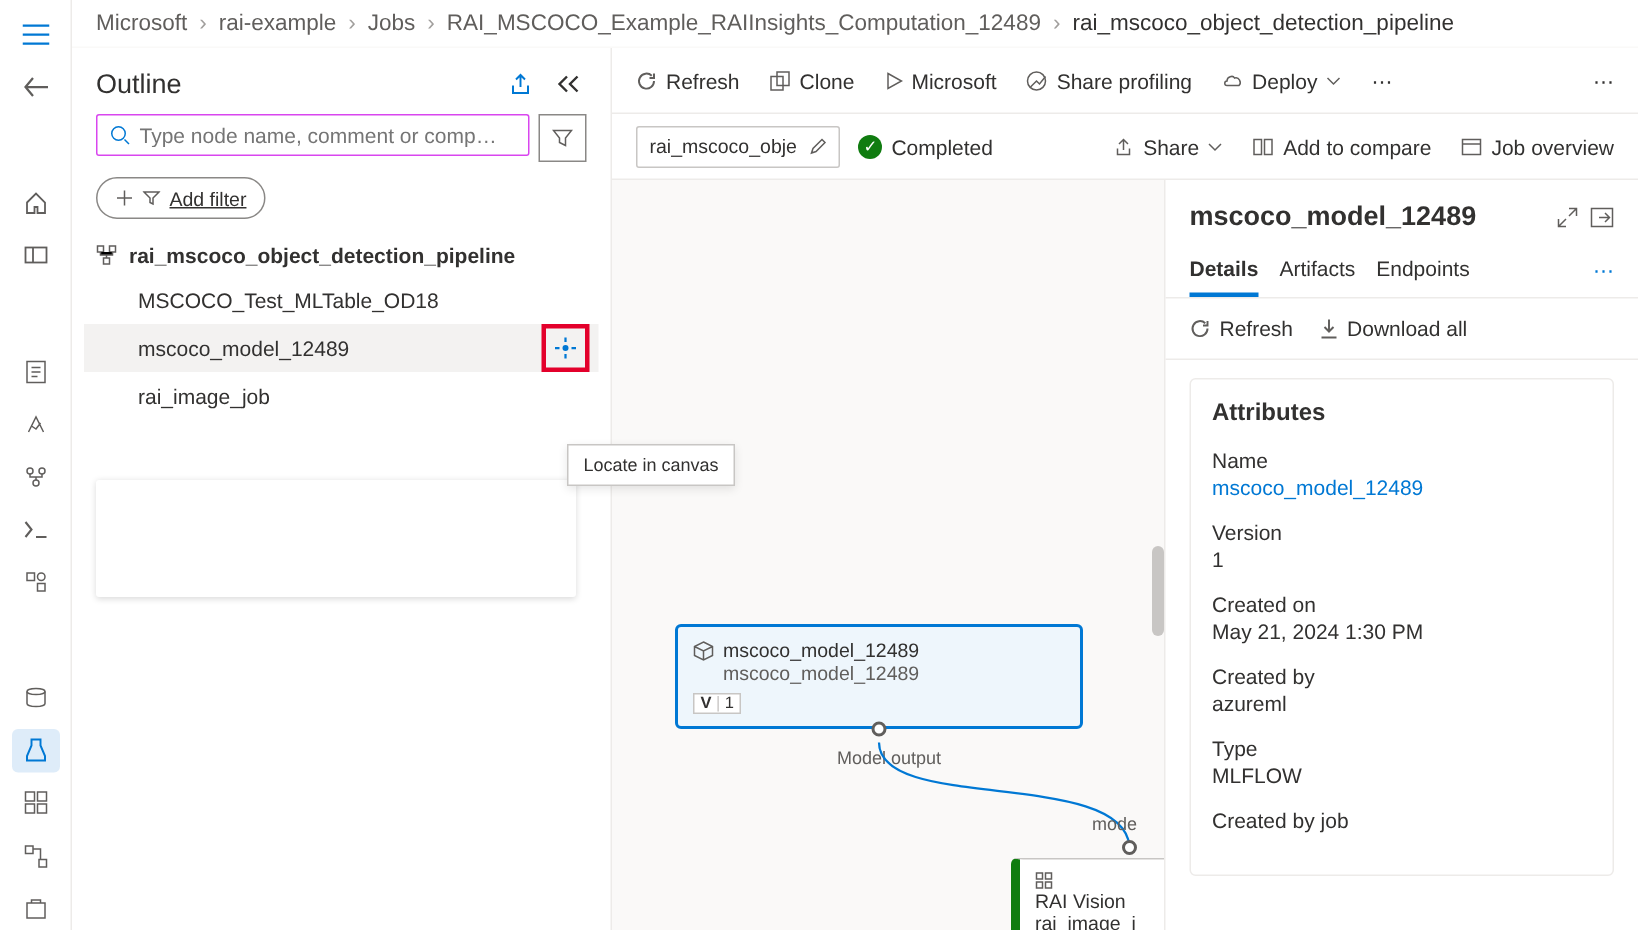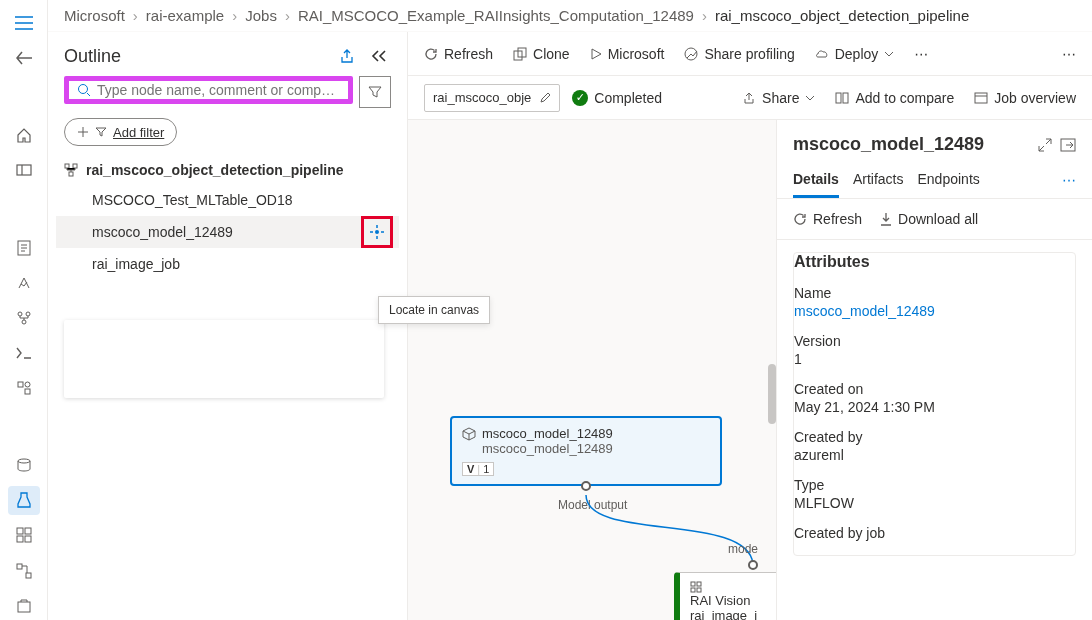--- a/index.html
+++ b/index.html
@@ -25,21 +25,21 @@
   
   .content { flex: 1; display: flex; min-height: 0; }
 
   
   .outline { width: 360px; border-right: 1px solid #edebe9; display: flex; flex-direction: column; }
   .outline-hdr { display: flex; align-items: center; padding: 12px 16px 8px; gap: 8px; }
   .outline-hdr h2 { flex: 1; font-size: 18px; font-weight: 400; }
   .outline-hdr .ic { width: 24px; height: 24px; display: flex; align-items: center; justify-content: center; color: #0078d4; cursor: pointer; }
   .outline-hdr .ic.dark { color: #323130; }
   .search-row { display: flex; gap: 6px; padding: 0 16px 10px; }
-  .search-box { flex: 1; display: flex; align-items: center; border: 5px solid #d946ef; border-radius: 2px; height: 28px; padding: 0 8px; gap: 6px; color: #0078d4; }
+  .search-box { flex: 1; display: flex; align-items: center; border: 1px solid #d946ef; border-radius: 2px; height: 28px; padding: 0 8px; gap: 6px; color: #0078d4; }
   .search-box input { border: none; outline: none; flex: 1; font-size: 14px; color: #605e5c; min-width: 0; }
   .filter-btn { width: 32px; height: 32px; border: 1px solid #8a8886; display: flex; align-items: center; justify-content: center; cursor: pointer; color: #605e5c; }
   .add-filter { margin: 0 16px 10px; height: 28px; border: 1px solid #8a8886; border-radius: 14px; display: inline-flex; align-items: center; padding: 0 12px; gap: 6px; font-size: 13px; color: #323130; cursor: pointer; width: fit-content; text-decoration: underline; }
 
   .tree { padding: 0 8px; }
   .tree-root { display: flex; align-items: center; gap: 8px; padding: 6px 8px; font-weight: 600; font-size: 14px; }
   .tree-item { display: flex; align-items: center; padding: 6px 8px 6px 36px; font-size: 14px; cursor: pointer; position: relative; height: 32px; }
   .tree-item.sel { background: #f3f2f1; }
   .tree-item .locate { position: absolute; right: 8px; width: 28px; height: 28px; display: flex; align-items: center; justify-content: center; color: #0078d4; }
   .locate-box { position: absolute; right: 6px; width: 32px; height: 32px; border: 3px solid #e3002b; pointer-events: none; }
@@ -76,21 +76,21 @@
   .details-hdr { display: flex; align-items: center; padding: 14px 16px 6px; gap: 8px; }
   .details-hdr h2 { flex: 1; font-size: 18px; font-weight: 600; overflow: hidden; text-overflow: ellipsis; }
   .tabs { display: flex; gap: 14px; padding: 0 16px; border-bottom: 1px solid #edebe9; }
   .tab { padding: 10px 0 8px; font-size: 14px; cursor: pointer; border-bottom: 3px solid transparent; }
   .tab.active { border-bottom-color: #0078d4; font-weight: 600; }
   .tabs .more { margin-left: auto; color: #0078d4; display: flex; align-items: center; }
   .dt-toolbar { display: flex; gap: 18px; padding: 12px 16px; border-bottom: 1px solid #edebe9; }
   .dt-toolbar .btn { display: flex; align-items: center; gap: 6px; font-size: 14px; cursor: pointer; }
 
   .attrs { padding: 12px 16px; overflow-y: auto; flex: 1; }
-  .attrs-card { border: 1px solid #edebe9; border-radius: 4px; }
+  .attrs-card { border: 1px solid #edebe9; border-radius: 4px; padding: 14px; }
   .attrs h3 { font-size: 16px; font-weight: 600; margin-bottom: 14px; }
   .attr { margin-bottom: 14px; }
   .attr-label { font-size: 14px; color: #323130; margin-bottom: 2px; }
   .attr-value { font-size: 14px; }
   .attr-value.link { color: #0078d4; cursor: pointer; }
 
   .scroll-stub { position: absolute; right: 0; top: 244px; width: 8px; height: 60px; background: #c8c6c4; border-radius: 4px; }
 
   svg { display: block; }
 </style>

